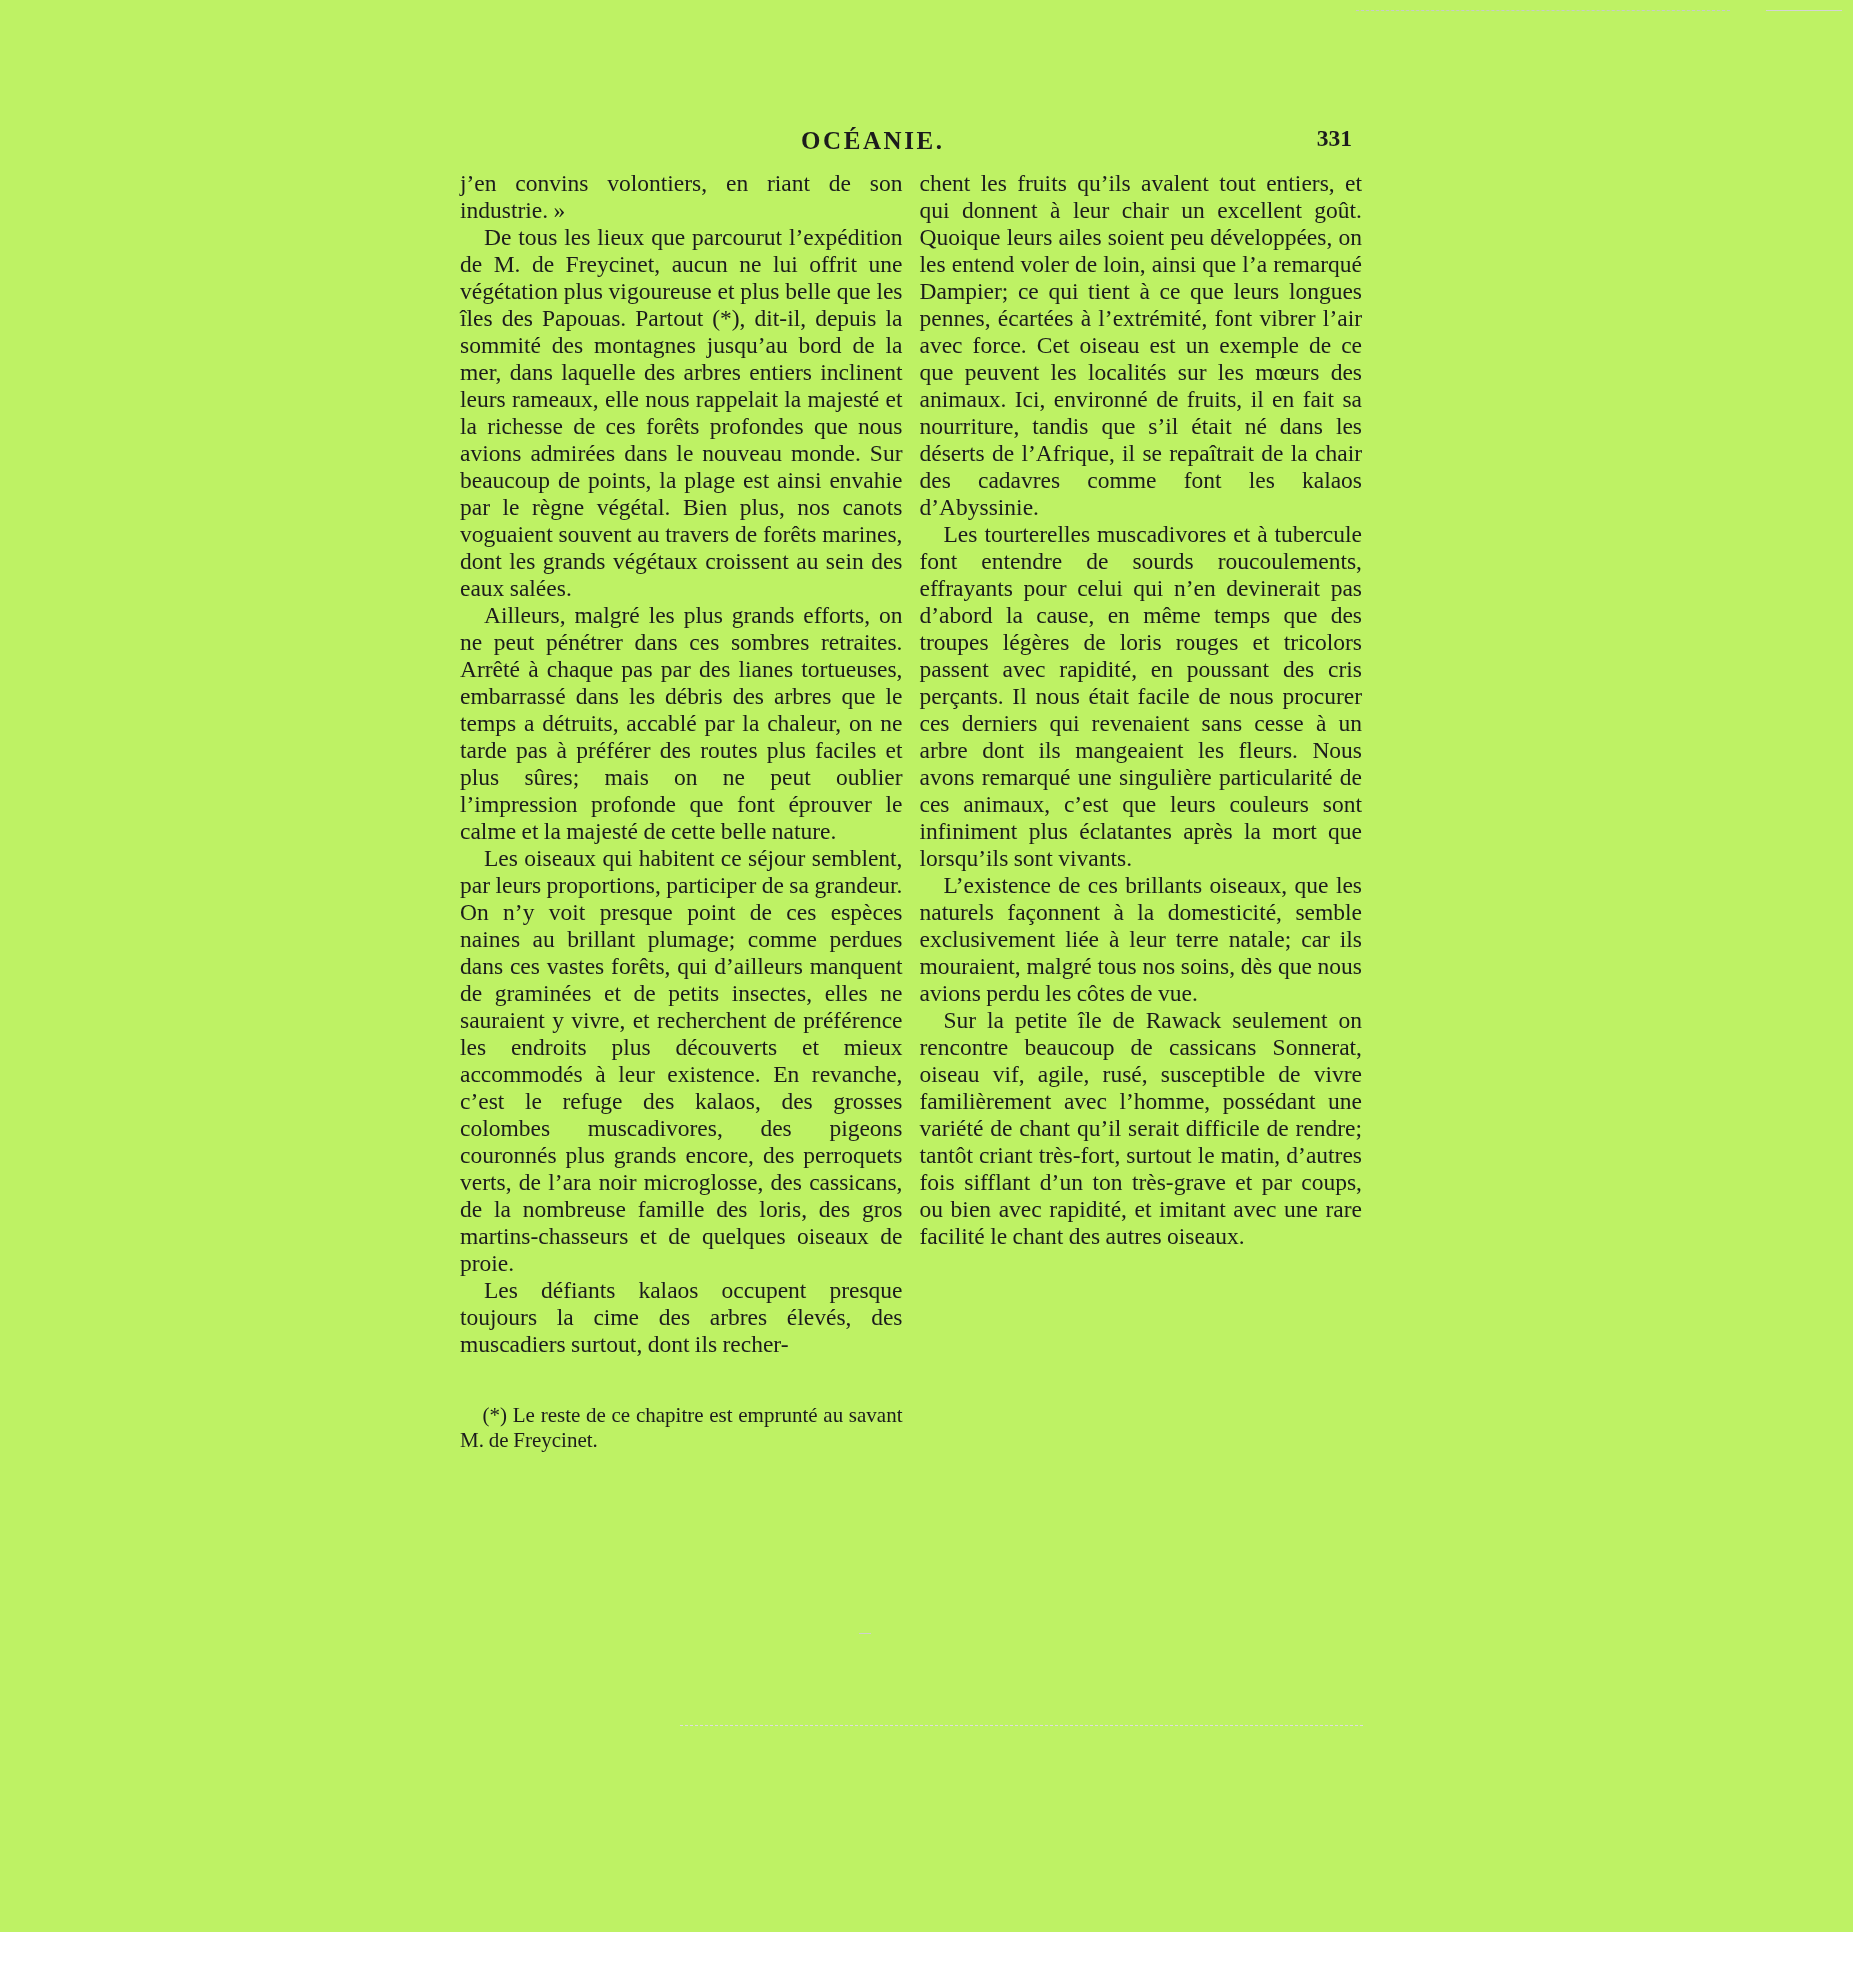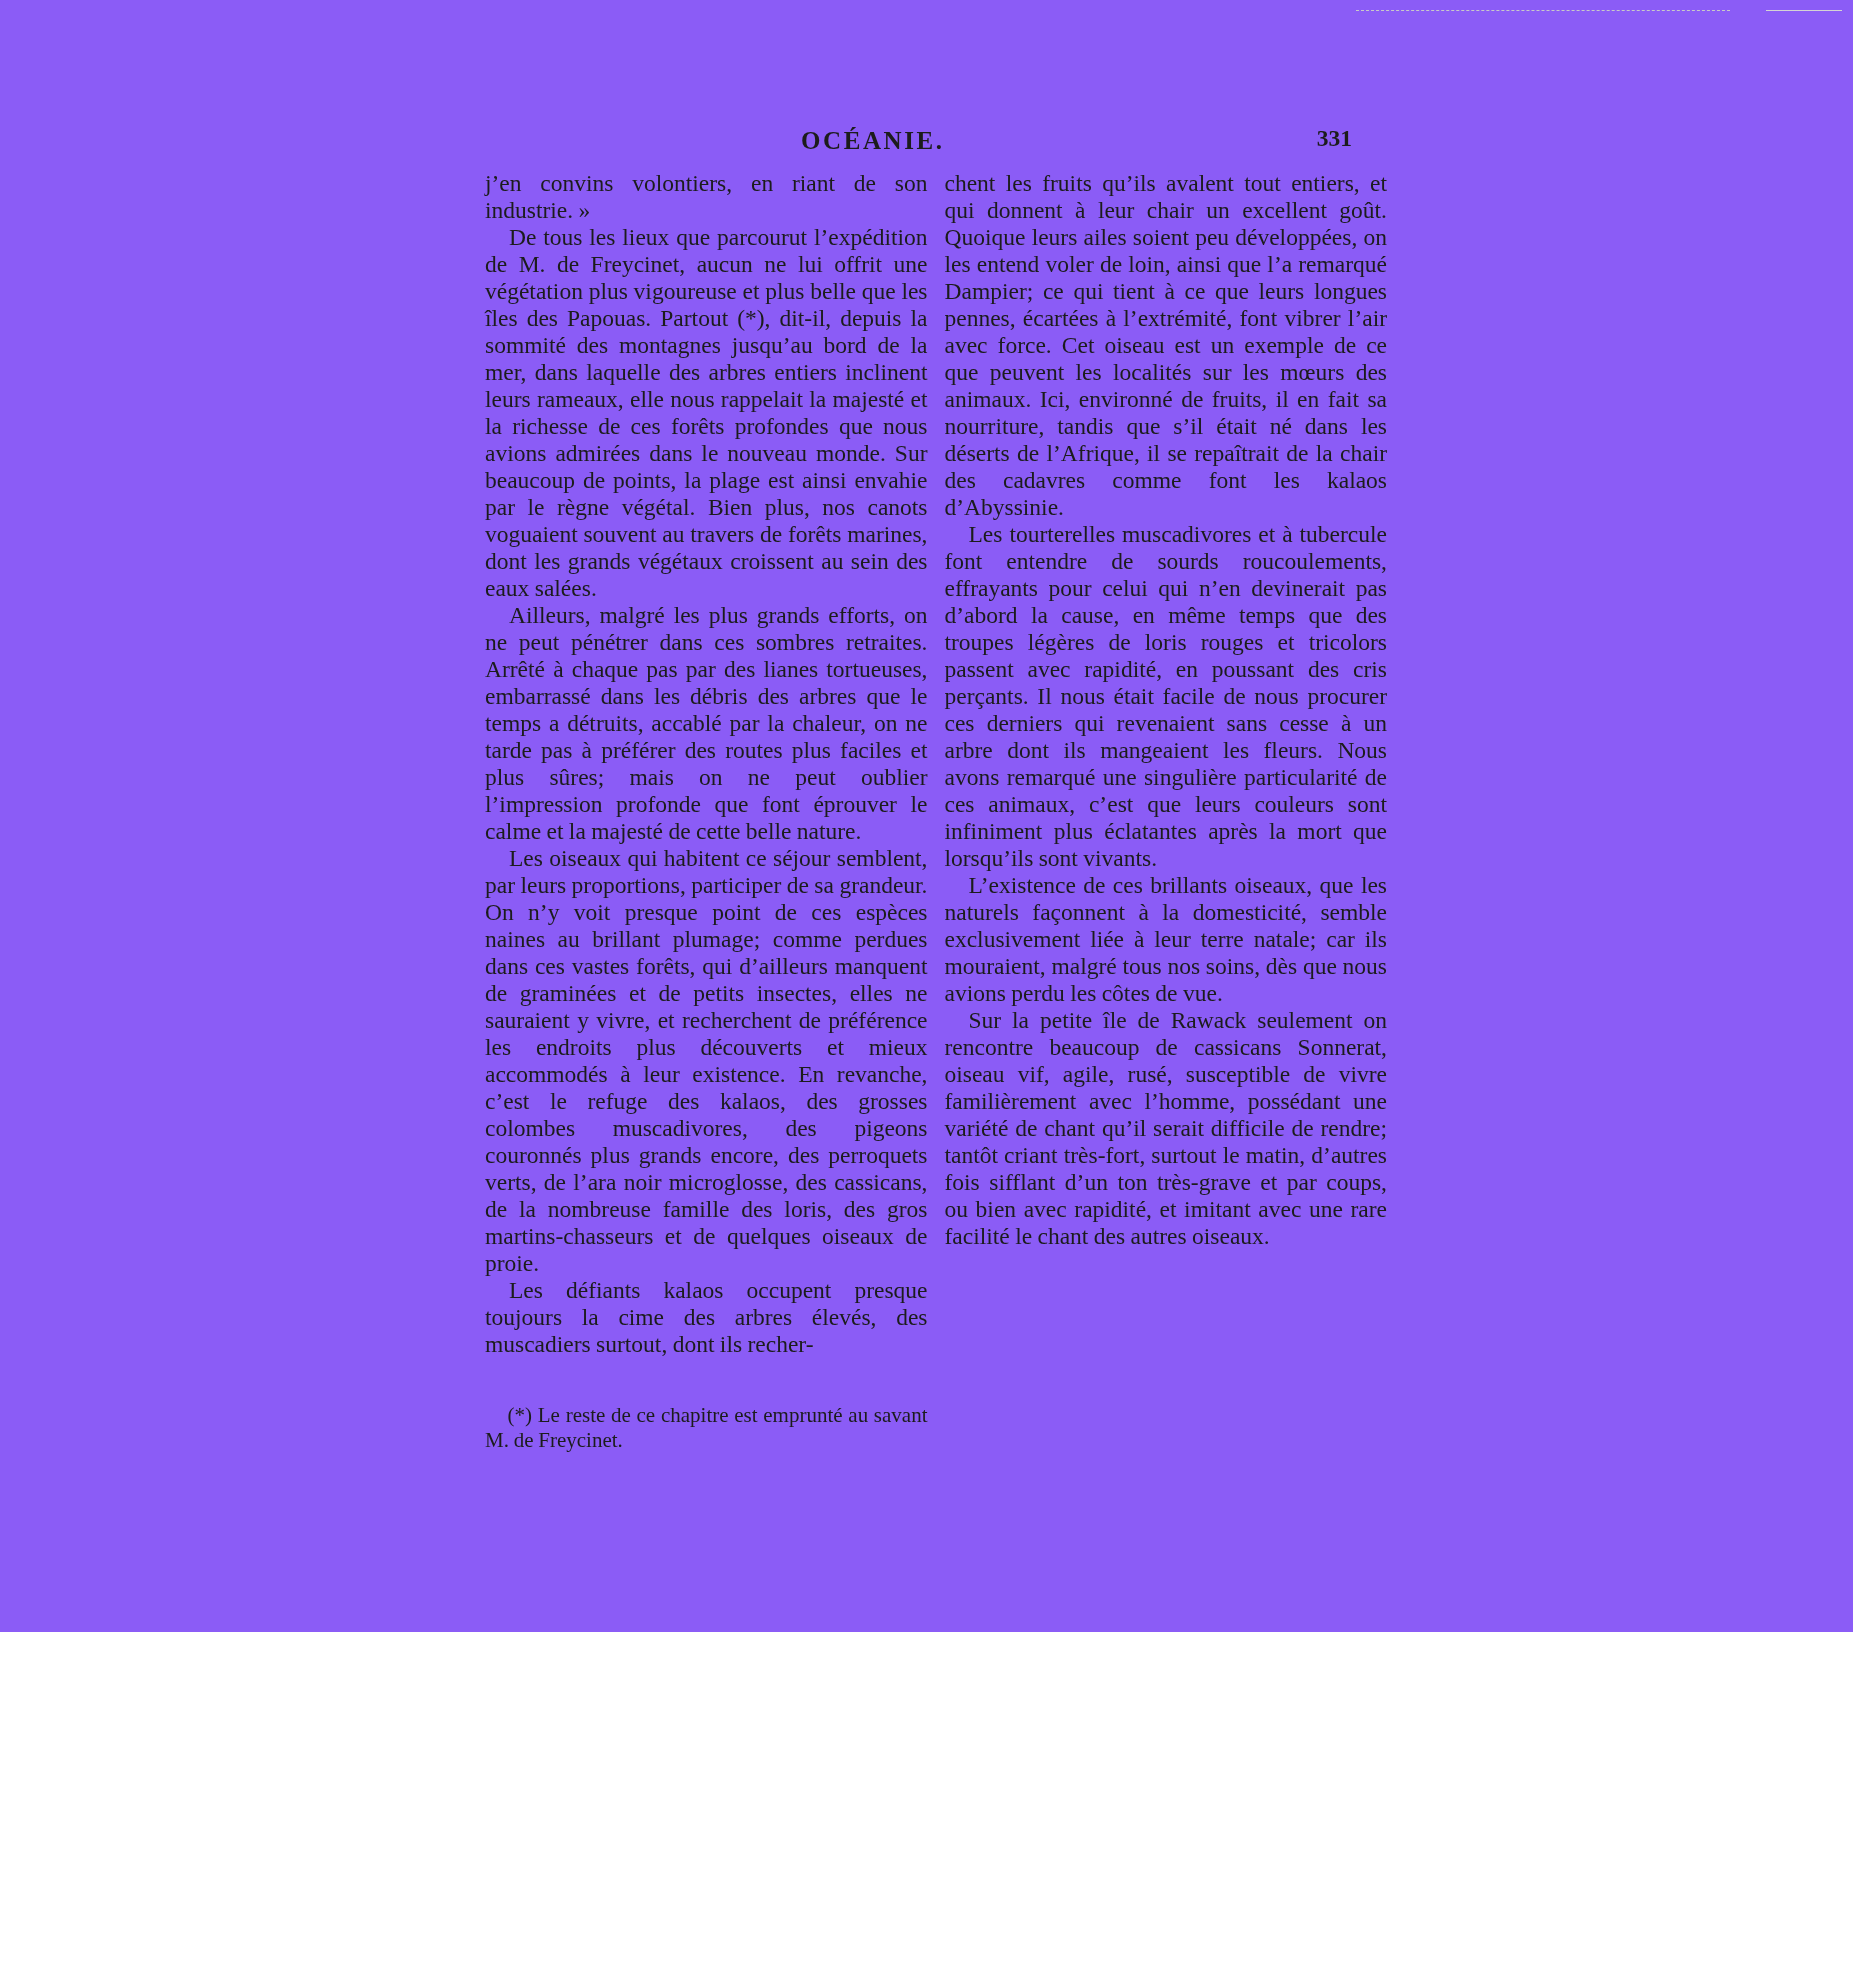--- a/index.html
+++ b/index.html
@@ -6,22 +6,22 @@
   html, body { margin: 0; padding: 0; }
   body {
     width: 1854px;
     height: 1988px;
     background: #ffffff;
     font-family: "Liberation Serif", "DejaVu Serif", serif;
   }
   .page {
     position: relative;
     width: 1854px;
-    height: 1632px;
-    background: #8b5cf6;
+    height: 1932px;
+    background: #bef264;
     color: #1c1c1c;
     overflow: hidden;
   }
   
   .artifact { position: absolute; }
   .artifact-top-1 { top: 9.6px; left: 1356px; width: 374px; border-top: 1.7px dashed #c9c9c9; }
   .artifact-top-2 { top: 9.6px; left: 1766px; width: 76px; border-top: 1.7px solid #d4d4d4; }
   .artifact-mid   { top: 1633px; left: 859px; width: 12px; border-top: 1.7px solid #cfcfcf; }
   .artifact-bot   { top: 1725px; left: 680px; width: 683px; border-top: 0.9px dashed #dcdcdc; }
 
@@ -46,21 +46,21 @@
     right: 35px;
     top: -1.7px;
     font-size: 23.5px;
     font-weight: 700;
     margin-left: 8px;
   }
 
   .columns {
     position: absolute;
     top: 170px;
-    left: 485px;
+    left: 460px;
     width: 902px;
     display: flex;
     gap: 17px;
   }
   .column {
     flex: 1 1 0;
     font-size: 23.5px;
     line-height: 27px;
     text-align: justify;
     hyphens: auto;

